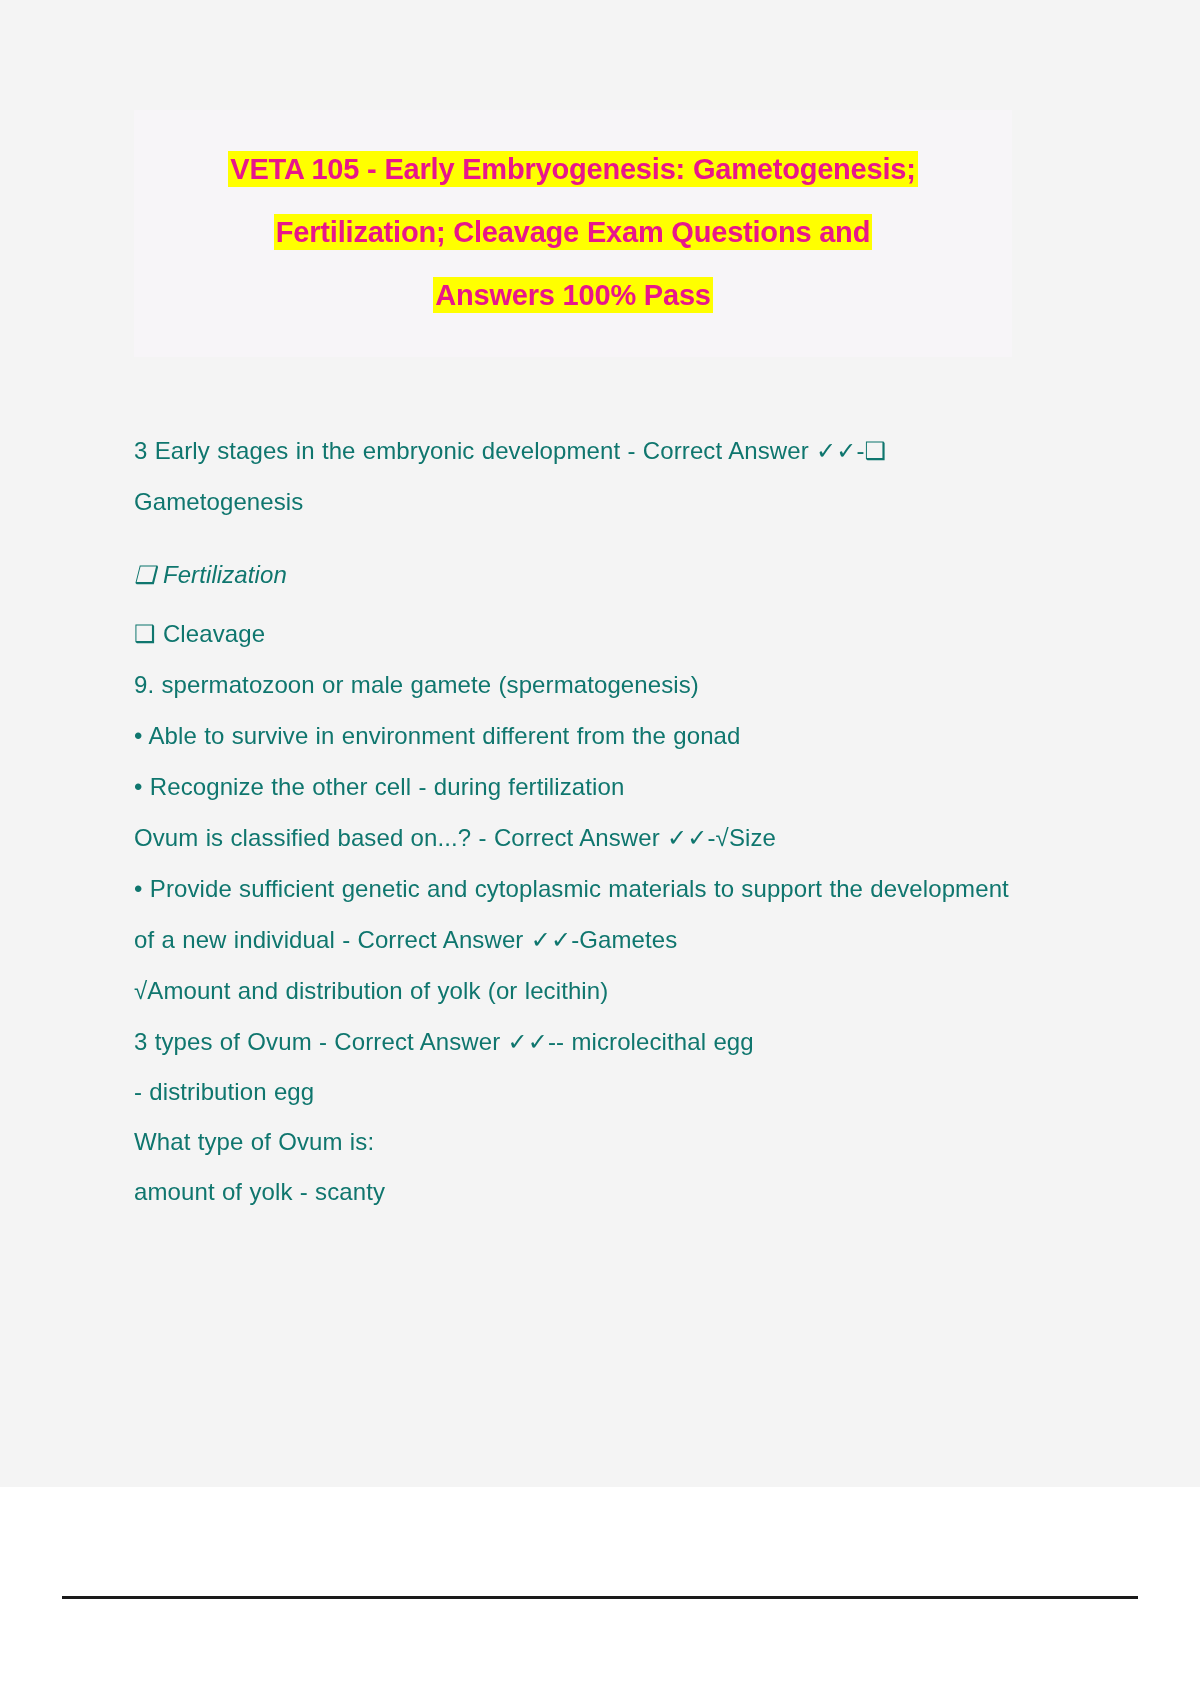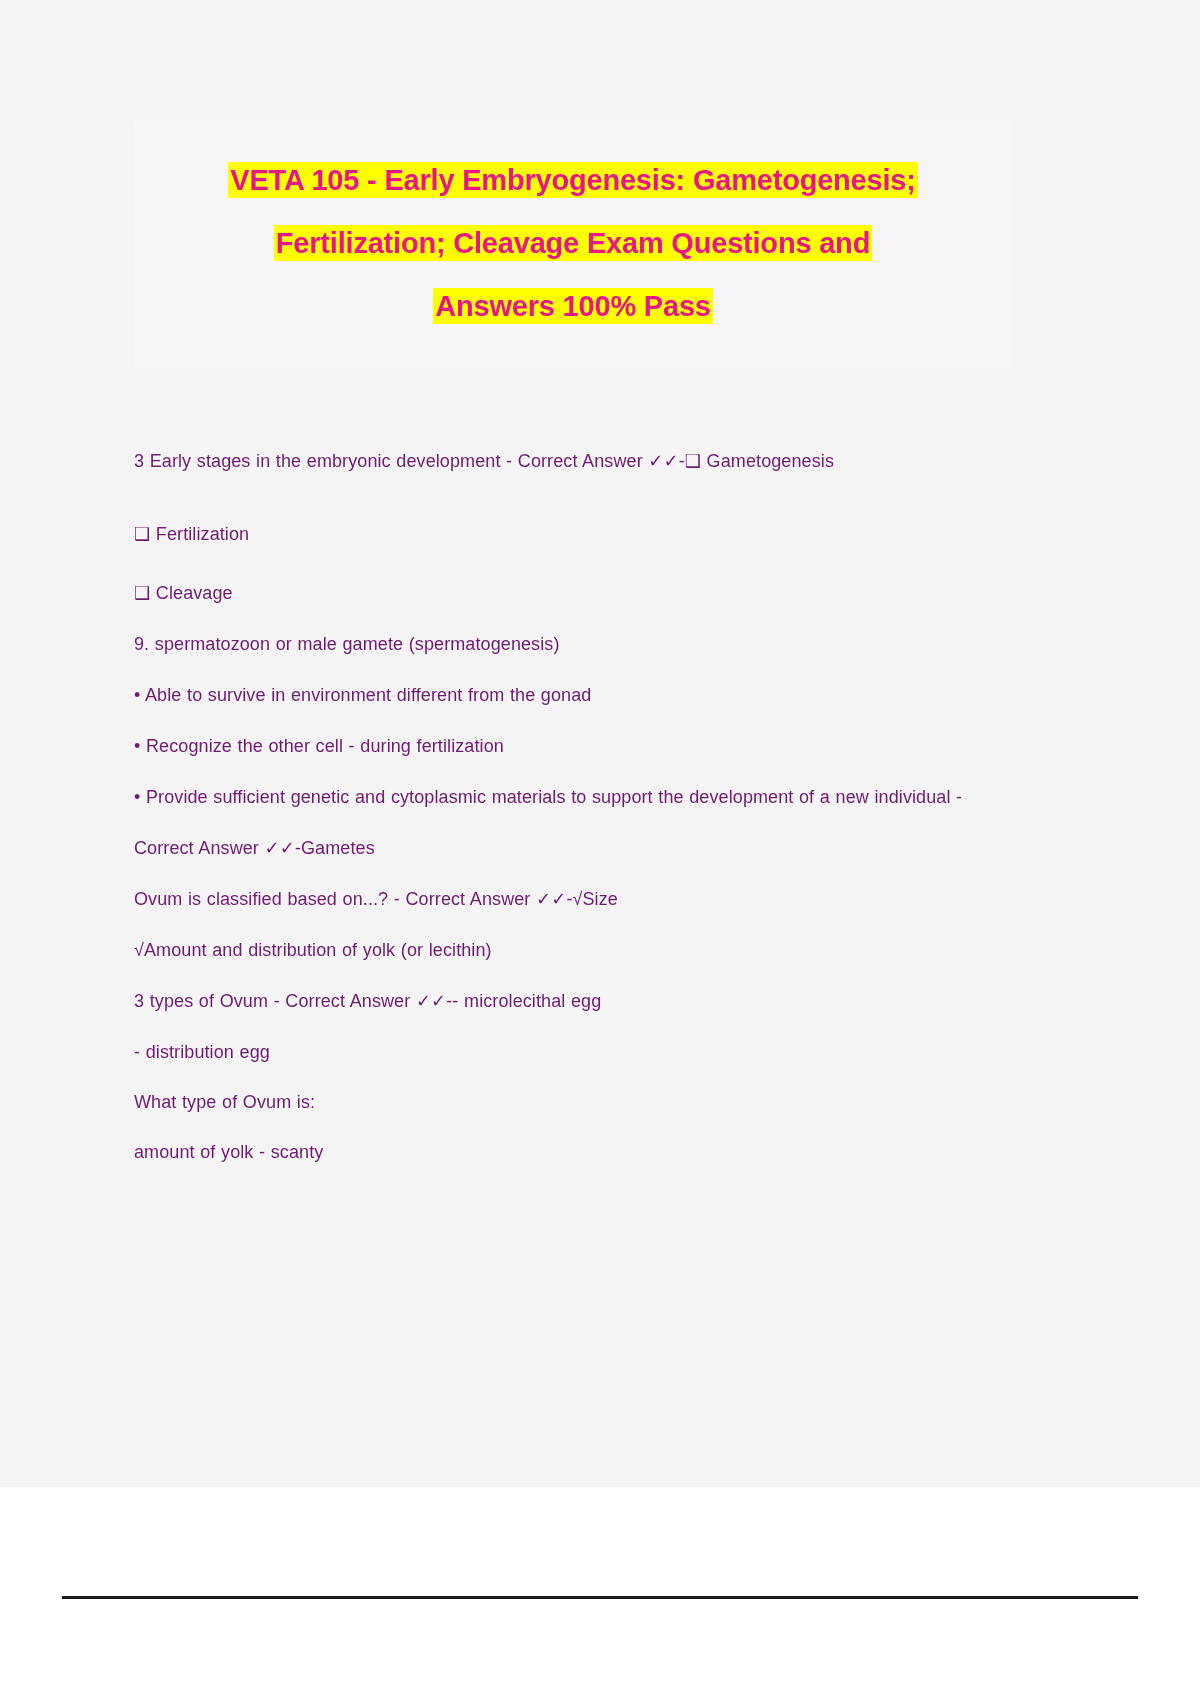--- a/index.html
+++ b/index.html
@@ -18,21 +18,21 @@
     position: absolute;
     left: 0;
     top: 0;
     width: 1200px;
     height: 1487px;
     background: #f4f4f4;
   }
   .content {
     position: absolute;
     left: 134px;
-    top: 11px;
+    top: 0;
     width: 878px;
   }
   .title-block {
     background: #f7f5f8;
     padding: 28px 10px 30px 10px;
     margin-top: 110px;
   }
   .title-line {
     text-align: center;
     font-size: 29px;
@@ -44,34 +44,35 @@
   .title-line span.hl {
     background: #ffff00;
     padding: 2px 2px;
     box-decoration-break: clone;
     -webkit-box-decoration-break: clone;
   }
   .body-block {
     margin-top: 68px;
   }
   .para {
-    font-size: 18px;
-    color: #701a75;
+    font-size: 24px;
+    color: #0f766e;
     line-height: 51px;
     letter-spacing: 0.1px;
     word-spacing: 0.5px;
   }
   .para.tight {
     line-height: 50px;
   }
   .gap-after {
     margin-bottom: 22px;
   }
   .gap-after-sm {
     margin-bottom: 8px;
+    font-style: italic;
   }
   .bottom-rule {
     position: absolute;
     left: 62px;
     top: 1596px;
     width: 1076px;
     height: 3px;
     background: #1a1a1a;
   }
 </style>
@@ -87,22 +88,22 @@
       <div class="title-line"><span class="hl">Answers 100% Pass</span></div>
     </div>
 
     <div class="body-block">
       <div class="para gap-after">3 Early stages in the embryonic development - Correct Answer ✓✓-❑ Gametogenesis</div>
       <div class="para gap-after-sm">❑ Fertilization</div>
       <div class="para">❑ Cleavage</div>
       <div class="para">9. spermatozoon or male gamete (spermatogenesis)</div>
       <div class="para">• Able to survive in environment different from the gonad</div>
       <div class="para">• Recognize the other cell - during fertilization</div>
+      <div class="para">Ovum is classified based on...? - Correct Answer ✓✓-√Size</div>
       <div class="para">• Provide sufficient genetic and cytoplasmic materials to support the development of a new individual - Correct Answer ✓✓-Gametes</div>
-      <div class="para">Ovum is classified based on...? - Correct Answer ✓✓-√Size</div>
       <div class="para">√Amount and distribution of yolk (or lecithin)</div>
       <div class="para">3 types of Ovum - Correct Answer ✓✓-- microlecithal egg</div>
       <div class="para tight">- distribution egg</div>
       <div class="para tight">What type of Ovum is:</div>
       <div class="para tight">amount of yolk - scanty</div>
     </div>
 
   </div>
 </div>
 

